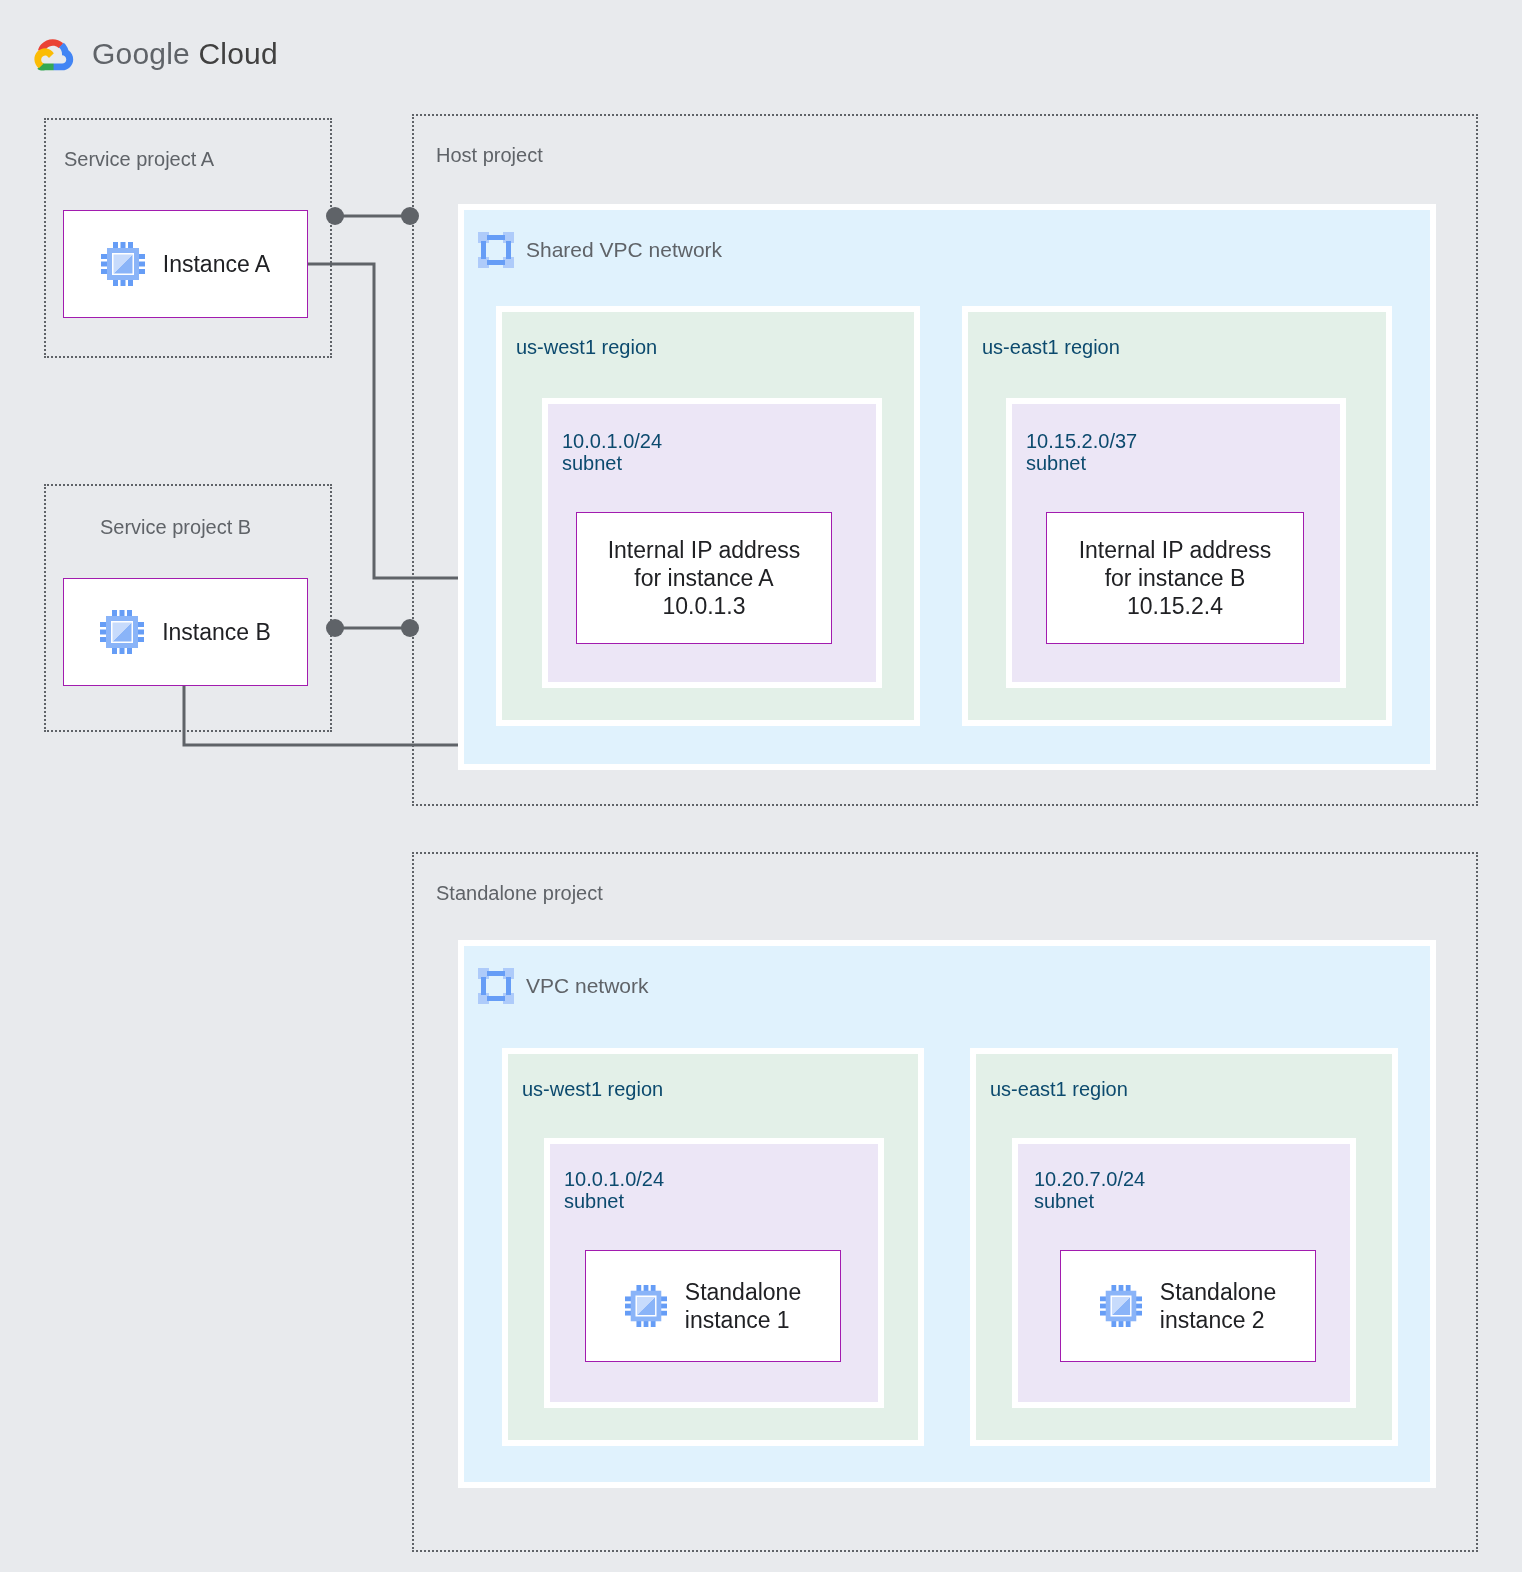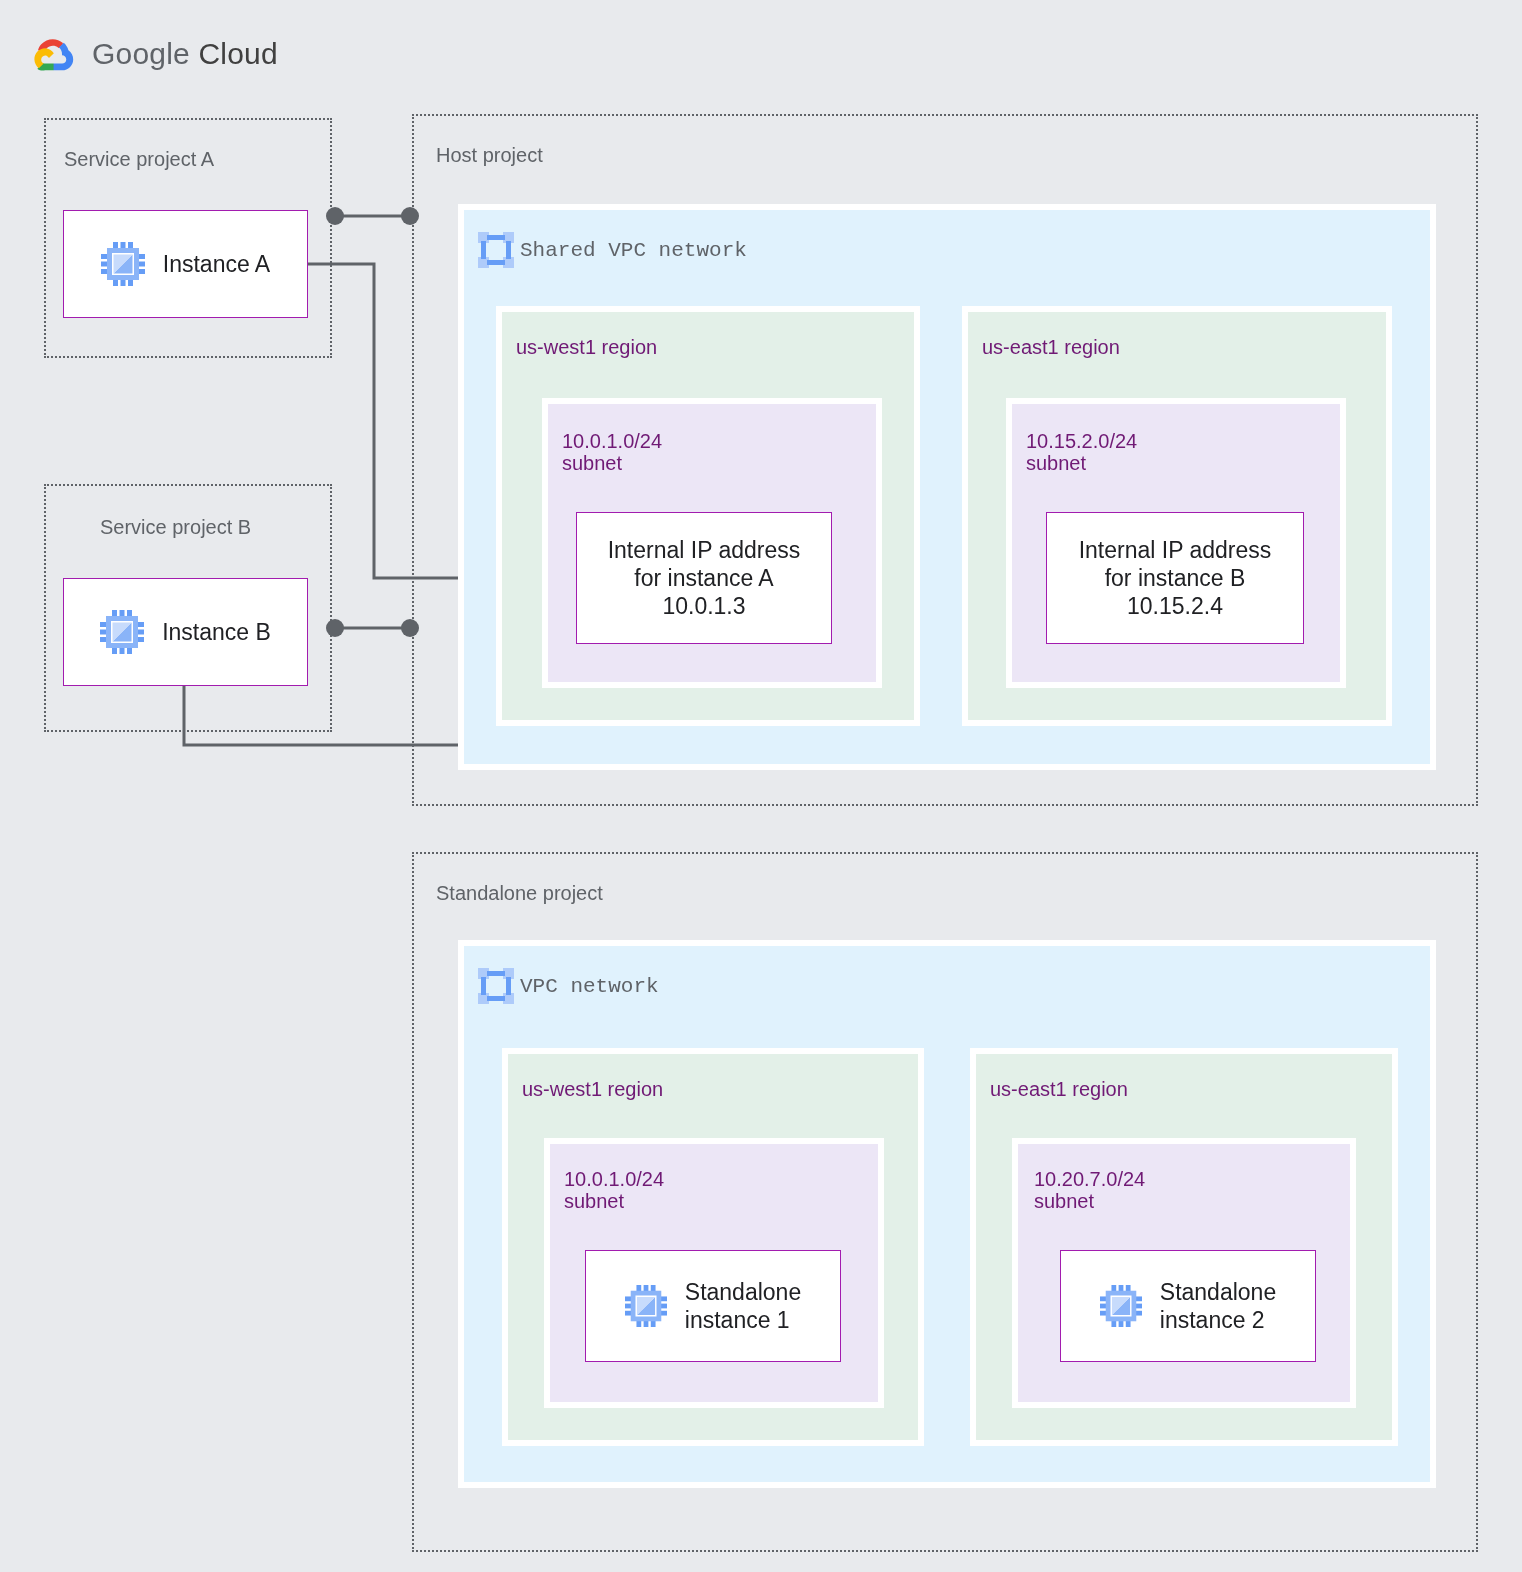--- a/index.html
+++ b/index.html
@@ -65,21 +65,21 @@
   }
   .subnet-box {
     position: absolute;
     background: #ece6f6;
     box-sizing: border-box;
     border: 6px solid #ffffff;
   }
   .region-label, .subnet-label {
     position: absolute;
     font-size: 20px;
-    color: #701a75;
+    color: #0c4a6e;
     line-height: 1.12;
     white-space: pre-line;
   }
 
   
   .card {
     position: absolute;
     background: #ffffff;
     border: 1px solid #a21caf;
     box-sizing: border-box;
@@ -98,22 +98,21 @@
     text-align: center;
     white-space: pre-line;
   }
   .card-text.left { text-align: left; }
 
   
   .net-head {
     position: absolute;
     display: flex;
     align-items: center;
-    gap: 6px;
-    font-family: Liberation Mono, monospace;
+    gap: 12px;
   }
   .net-head .net-title {
     font-size: 21px;
     color: #5f6368;
     white-space: nowrap;
   }
 
   .icon { display: block; flex: none; }
 
   
@@ -242,21 +241,21 @@
 subnet</div>
   <div class="card" style="left:576px; top:512px; width:256px; height:132px;">
     <div class="card-text">Internal IP address
 for instance A
 10.0.1.3</div>
   </div>
 
   <div class="region-box" style="left:962px; top:306px; width:430px; height:420px;"></div>
   <div class="region-label" style="left:982px; top:336px;">us-east1 region</div>
   <div class="subnet-box" style="left:1006px; top:398px; width:340px; height:290px;"></div>
-  <div class="subnet-label" style="left:1026px; top:430px;">10.15.2.0/24
+  <div class="subnet-label" style="left:1026px; top:430px;">10.15.2.0/37
 subnet</div>
   <div class="card" style="left:1046px; top:512px; width:258px; height:132px;">
     <div class="card-text">Internal IP address
 for instance B
 10.15.2.4</div>
   </div>
 
   <div class="dashed-box" style="left:412px; top:852px; width:1066px; height:700px;"></div>
   <div class="box-label" style="left:436px; top:882px;">Standalone project</div>
 

